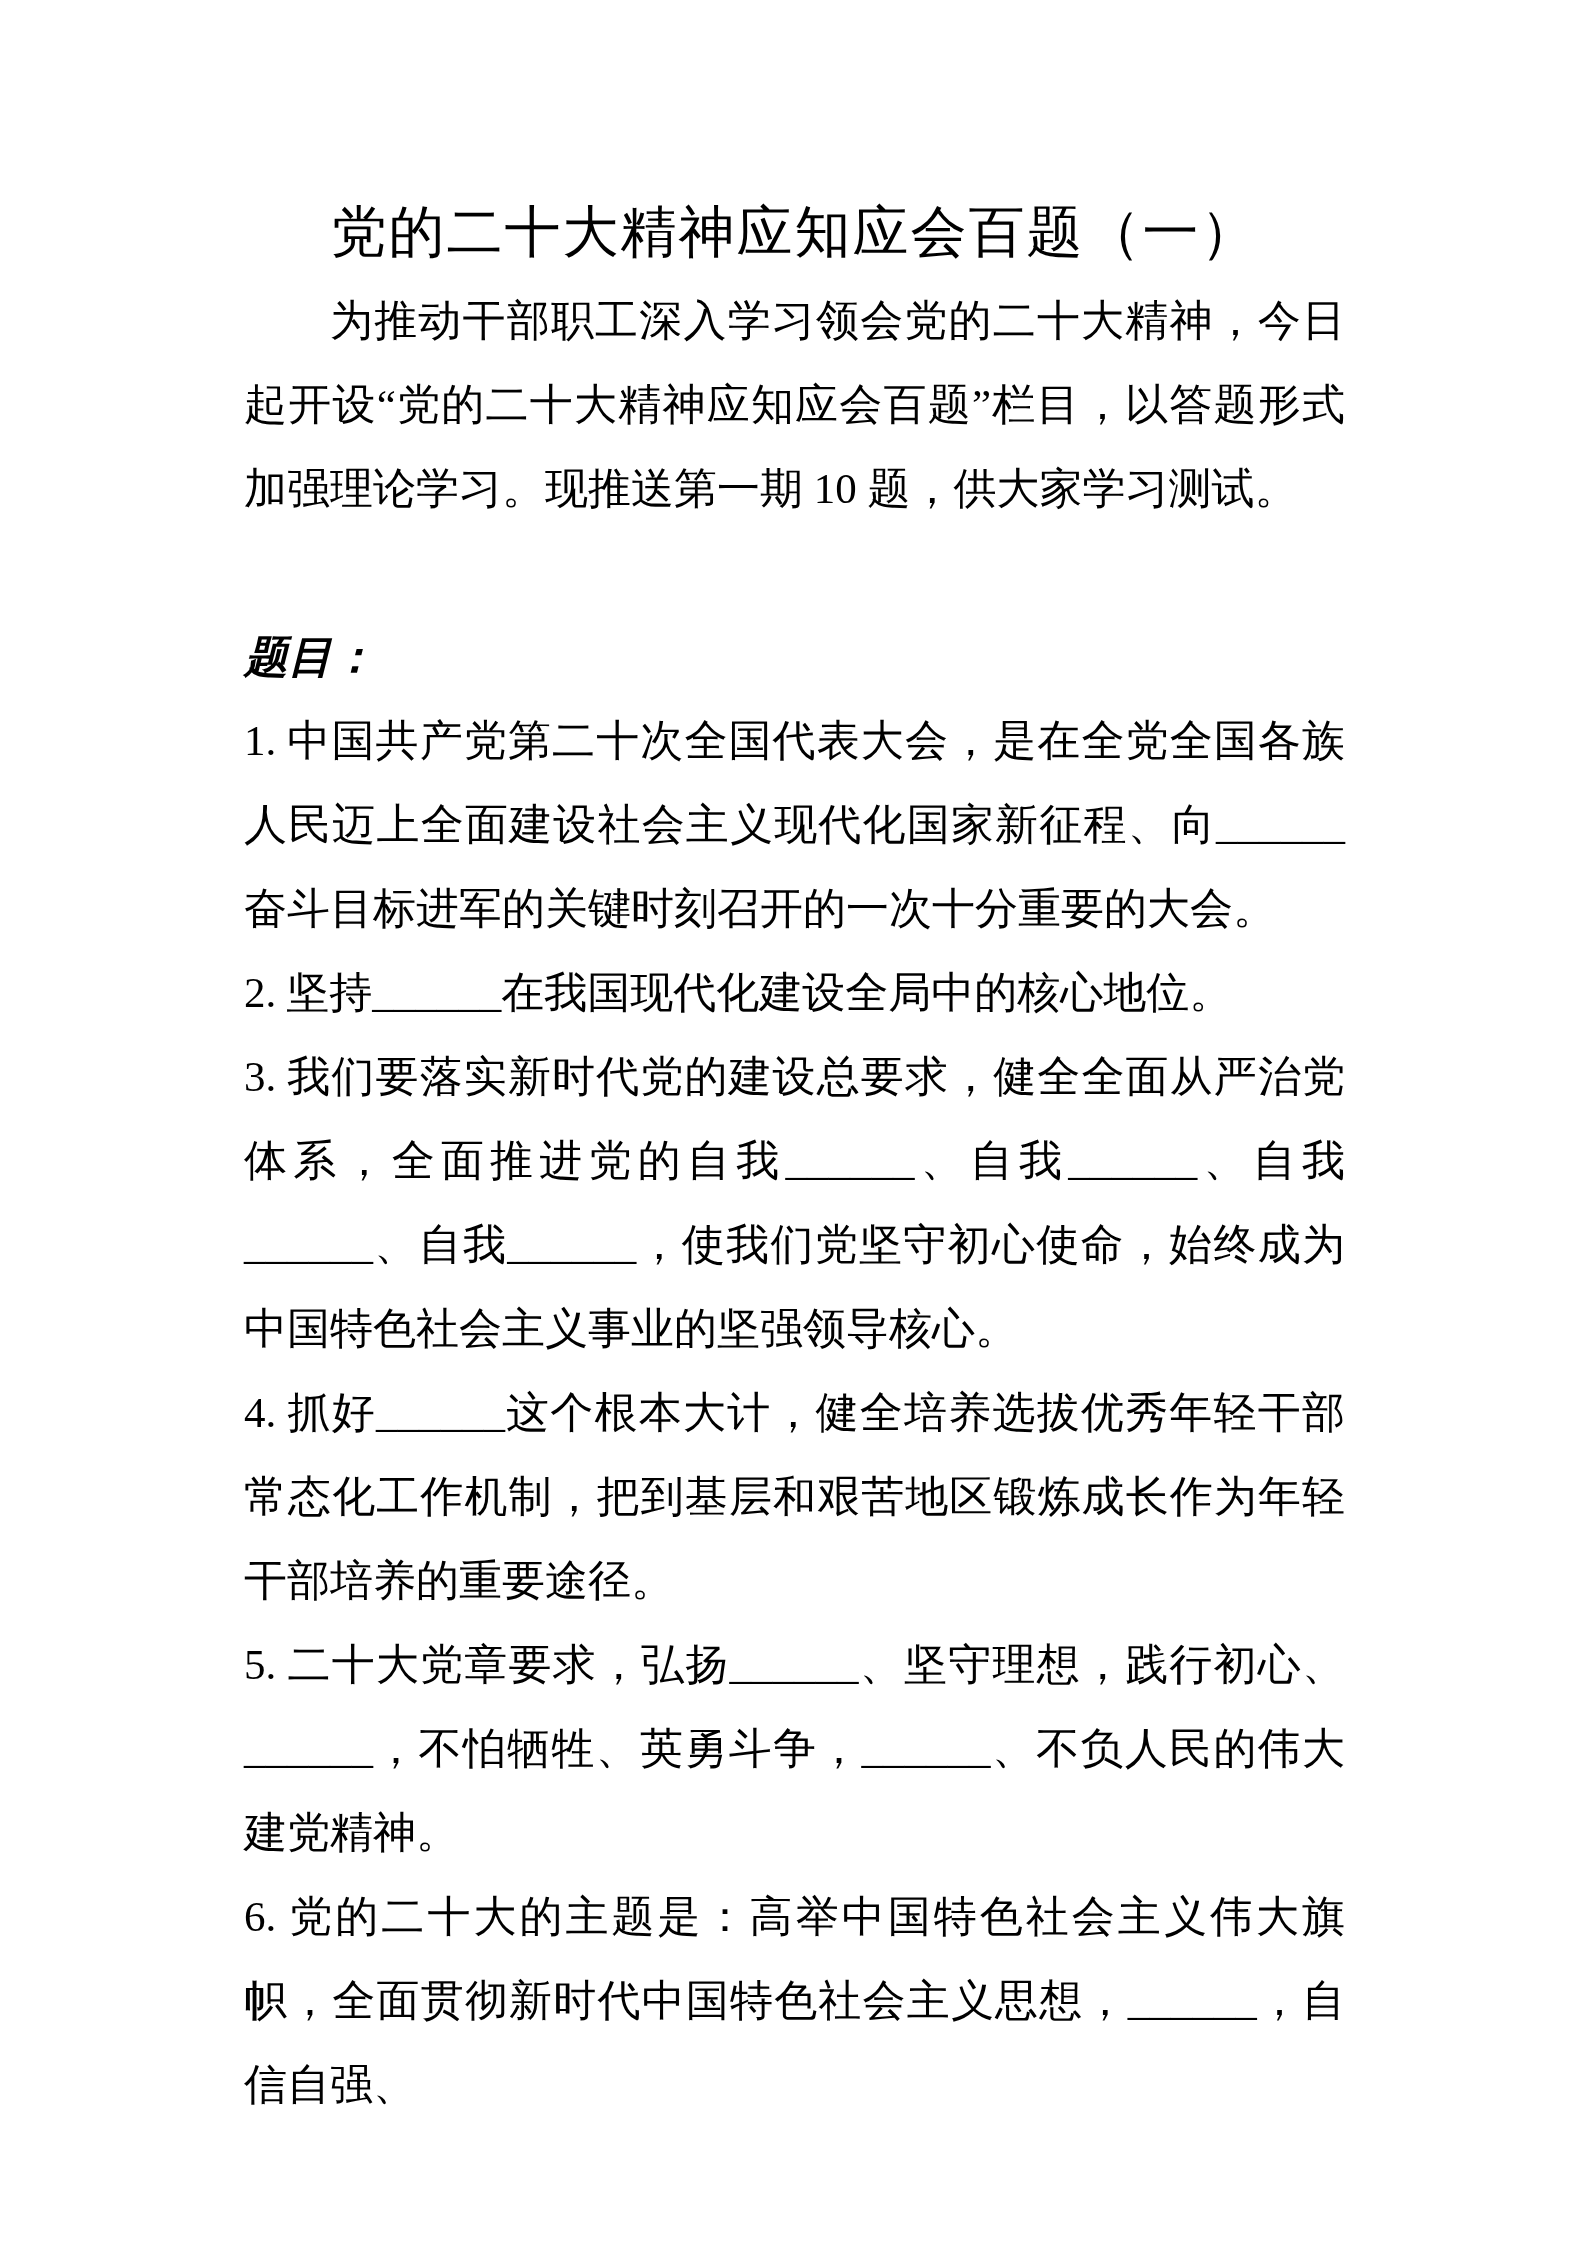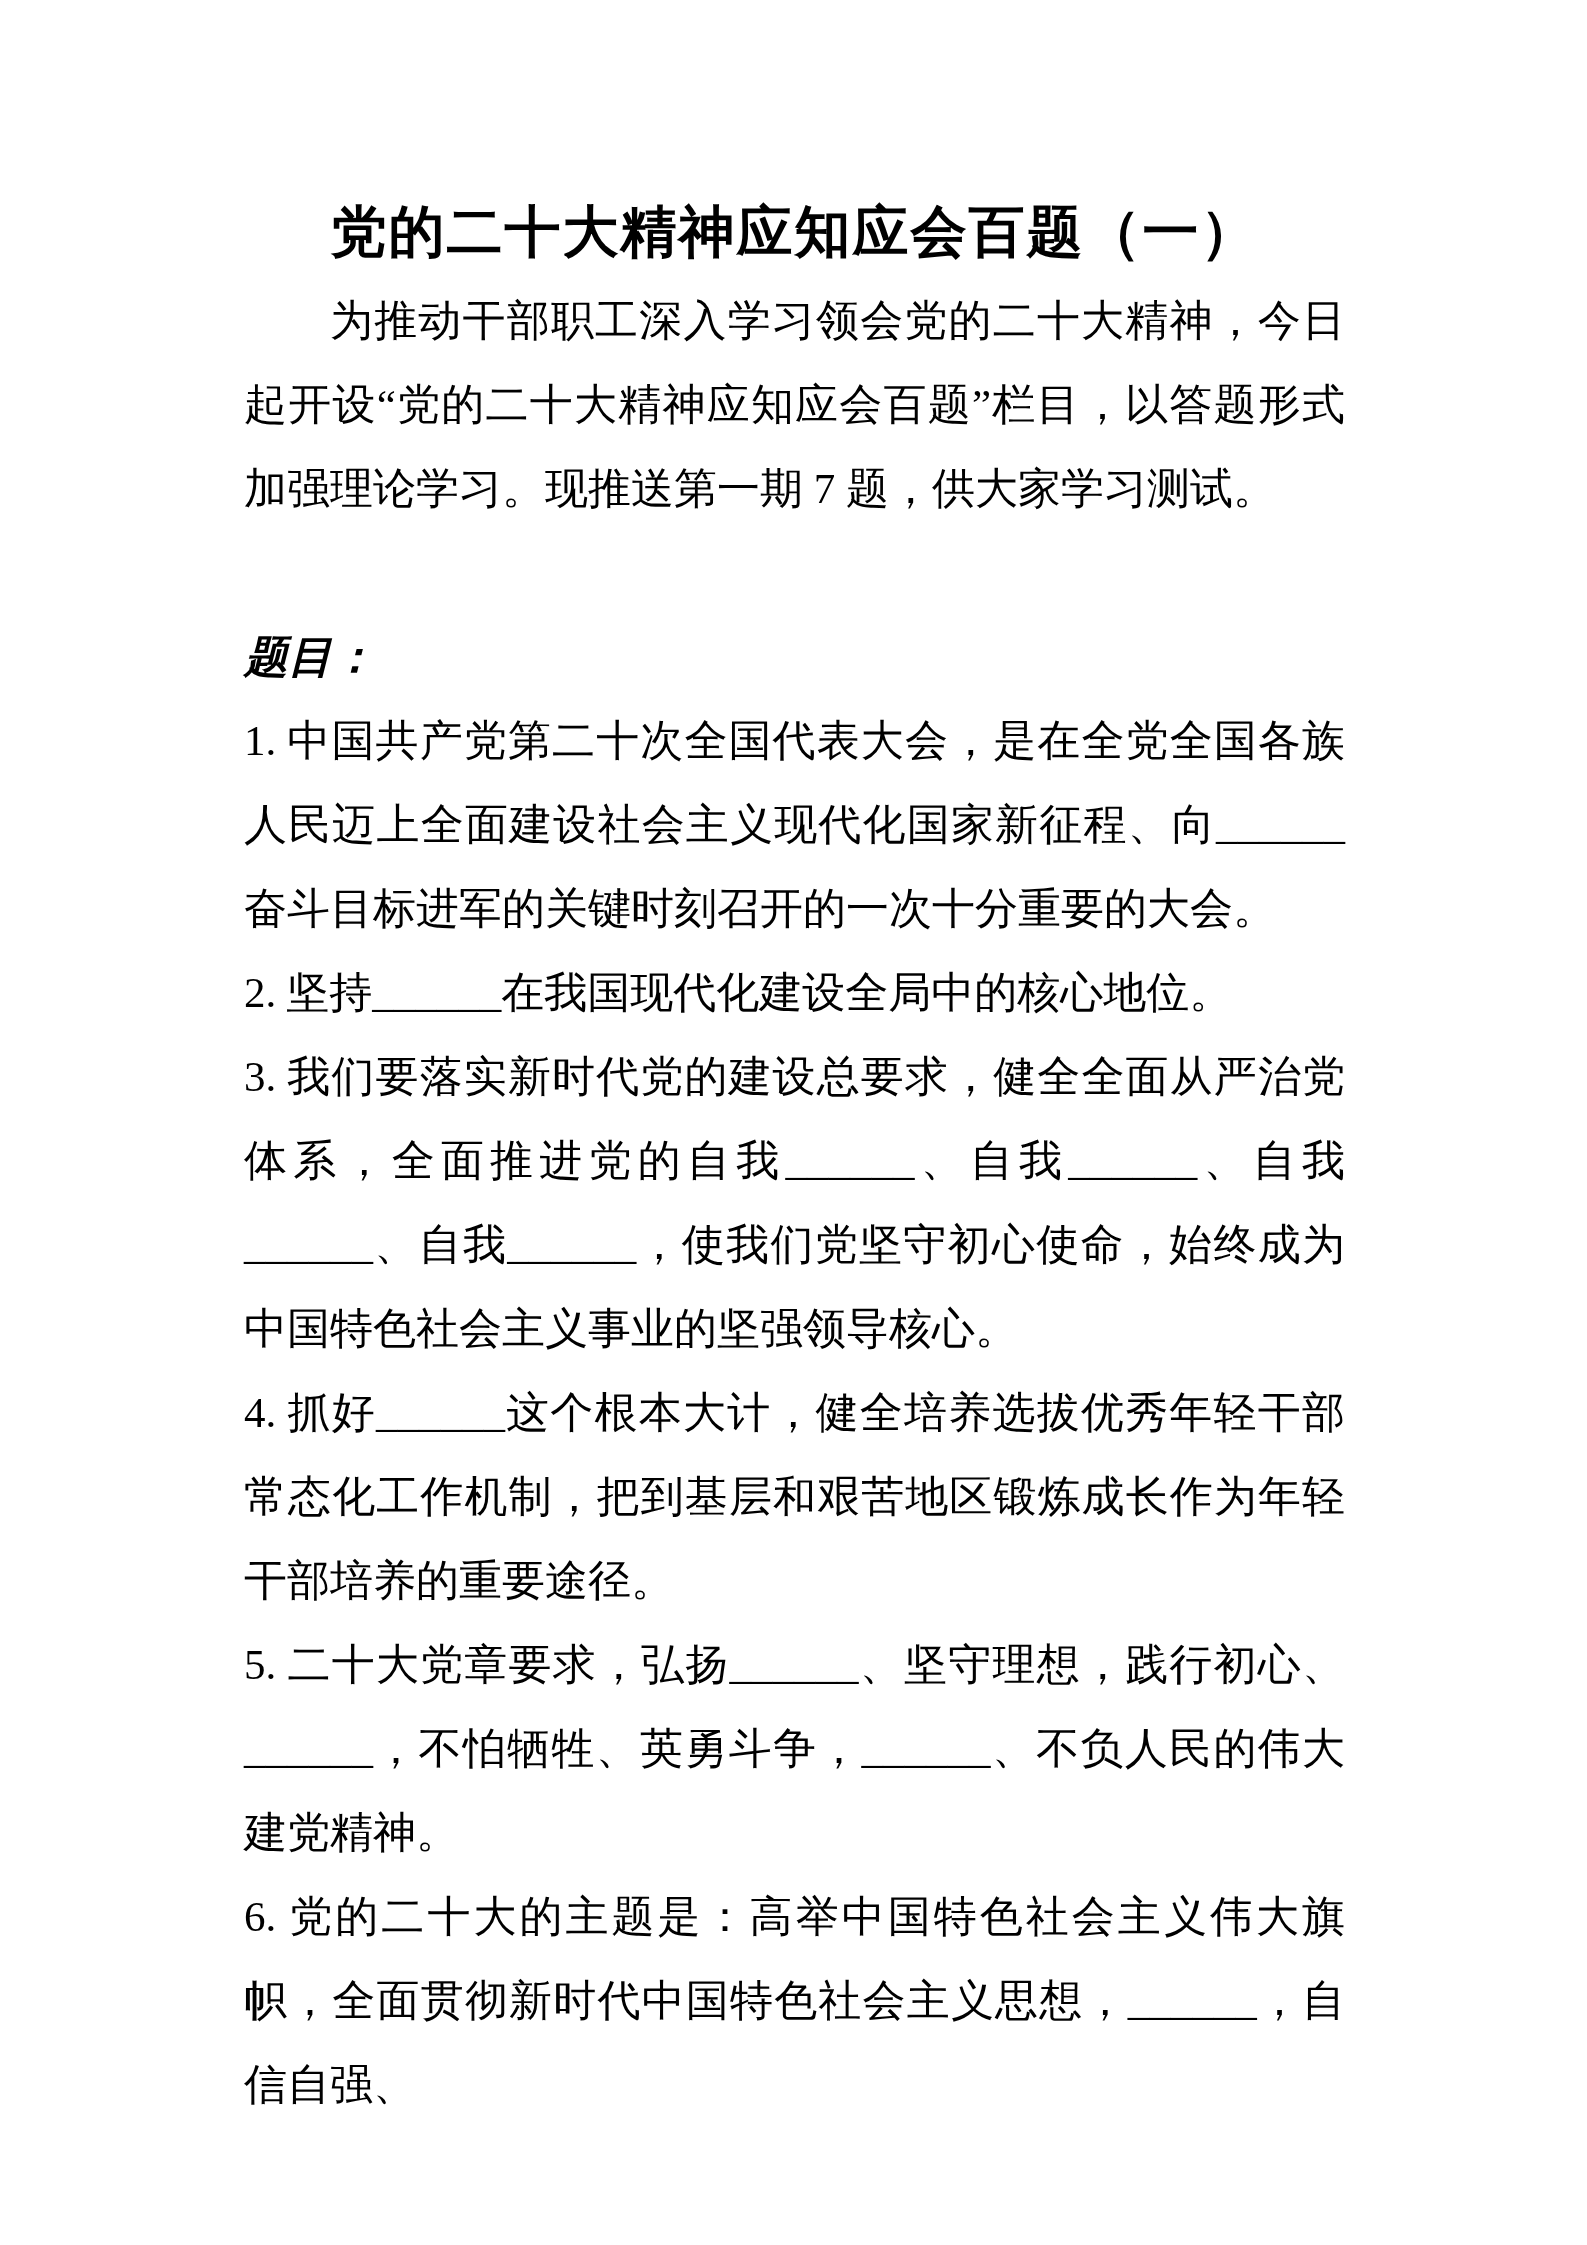--- a/index.html
+++ b/index.html
@@ -18,21 +18,21 @@
   }
   .content {
     position: absolute;
     left: 244px;
     top: 185px;
     width: 1101px;
   }
   .doc-title {
     margin: 0;
     font-size: 56px;
-    font-weight: 700;
+    font-weight: 400;
     line-height: 94px;
     text-align: center;
     letter-spacing: 2px;
     font-family: "Liberation Serif", serif;
     white-space: nowrap;
   }
   .intro {
     margin: 0;
     font-size: 43px;
     line-height: 84px;
@@ -61,21 +61,21 @@
   }
 </style>
 </head>
 <body>
 
 <div class="page">
   <div class="content">
 
     <h1 class="doc-title">党的二十大精神应知应会百题（一）</h1>
 
-    <p class="intro">为推动干部职工深入学习领会党的二十大精神，今日起开设“党的二十大精神应知应会百题”栏目，以答题形式加强理论学习。现推送第一期 7 题，供大家学习测试。</p>
+    <p class="intro">为推动干部职工深入学习领会党的二十大精神，今日起开设“党的二十大精神应知应会百题”栏目，以答题形式加强理论学习。现推送第一期 10 题，供大家学习测试。</p>
 
     <div class="spacer"></div>
 
     <p class="section-heading">题目：</p>
 
     <p class="question"><span class="qnum">1.</span><span>中国共产党第二十次全国代表大会，是在全党全国各族人民迈上全面建设社会主义现代化国家新征程、向______奋斗目标进军的关键时刻召开的一次十分重要的大会。</span></p>
 
     <p class="question"><span class="qnum">2.</span><span>坚持______在我国现代化建设全局中的核心地位。</span></p>
 
     <p class="question"><span class="qnum">3.</span><span>我们要落实新时代党的建设总要求，健全全面从严治党体系，全面推进党的自我______、自我______、自我______、自我______，使我们党坚守初心使命，始终成为中国特色社会主义事业的坚强领导核心。</span></p>

